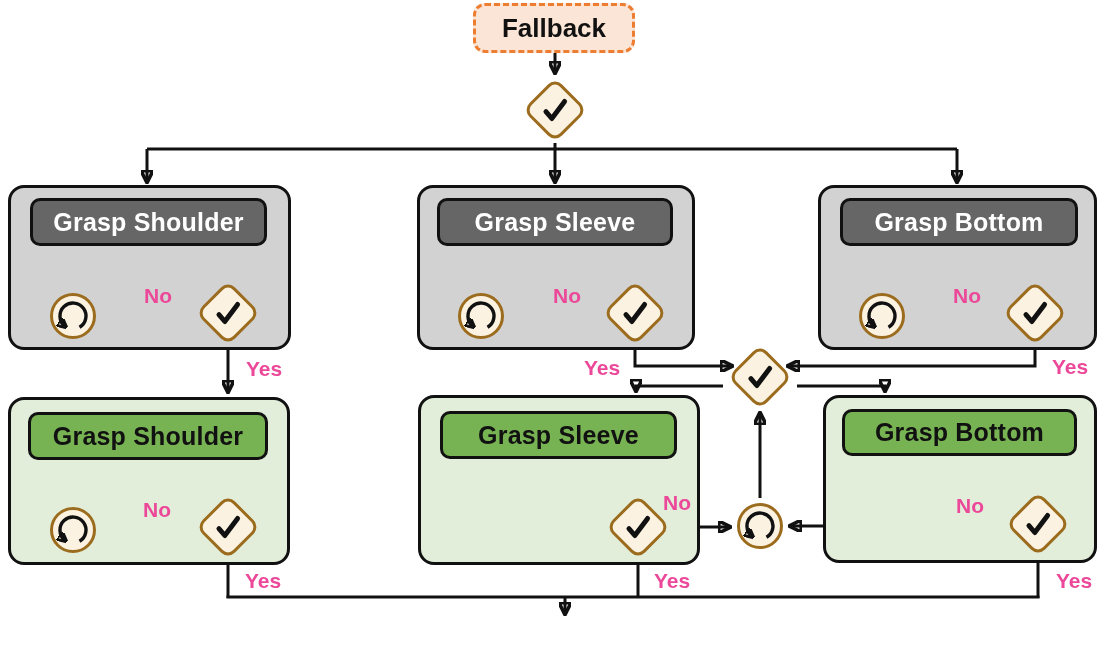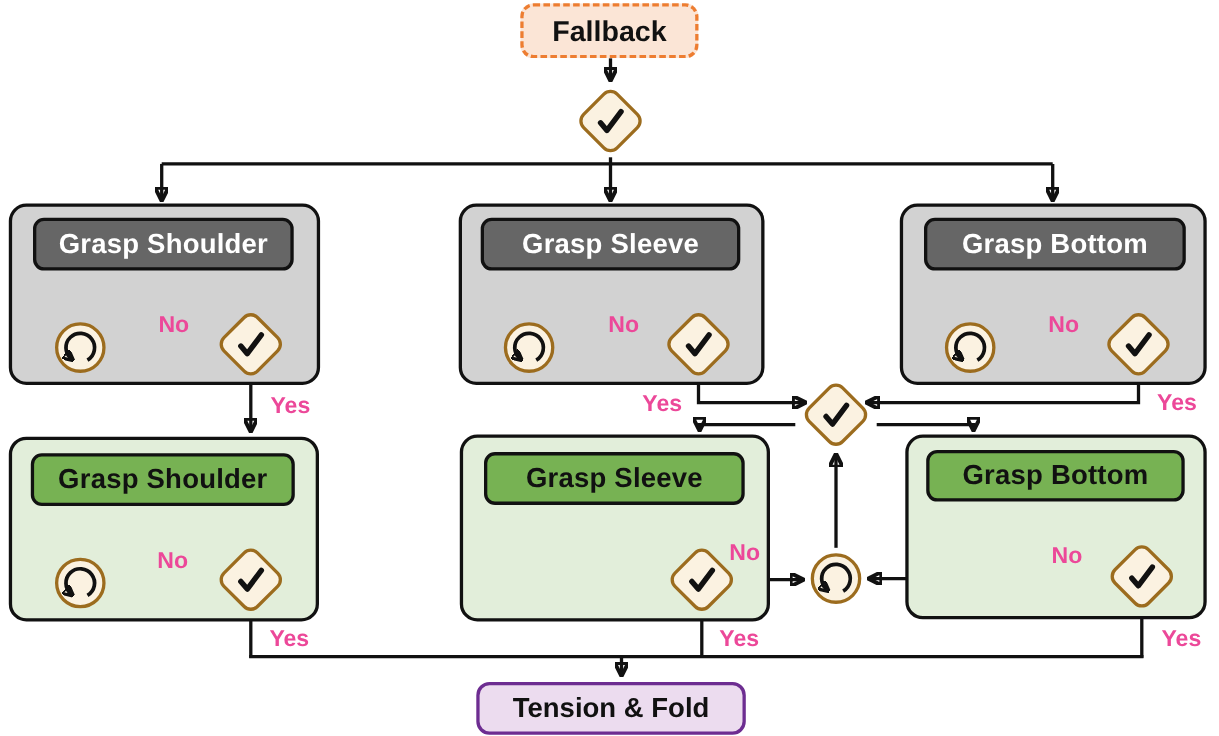--- a/index.html
+++ b/index.html
@@ -107,23 +107,20 @@
   <div class="node hdr green" style="left:28px;top:412px;width:240px;height:48px">
     <span>Grasp Shoulder</span>
   </div>
   <div class="node hdr green" style="left:440px;top:411px;width:237px;height:48px">
     <span>Grasp Sleeve</span>
   </div>
   <div class="node hdr green" style="left:842px;top:409px;width:235px;height:47px">
     <span>Grasp Bottom</span>
   </div>
 
-  <div class="node tension" style="left:433px;top:620px;width:245px;height:48px">
-    <span>Tension &amp; Fold</span>
-  </div>
 
   <div class="diamond" style="left:555px;top:110px">
     <svg viewBox="0 0 30 30">
         <path d="M6.5 16.5 L12 23 L24 7"></path>
       </svg>
   </div>
   <div class="diamond" style="left:228px;top:313px">
     <svg viewBox="0 0 30 30">
         <path d="M6.5 16.5 L12 23 L24 7"></path>
       </svg>

